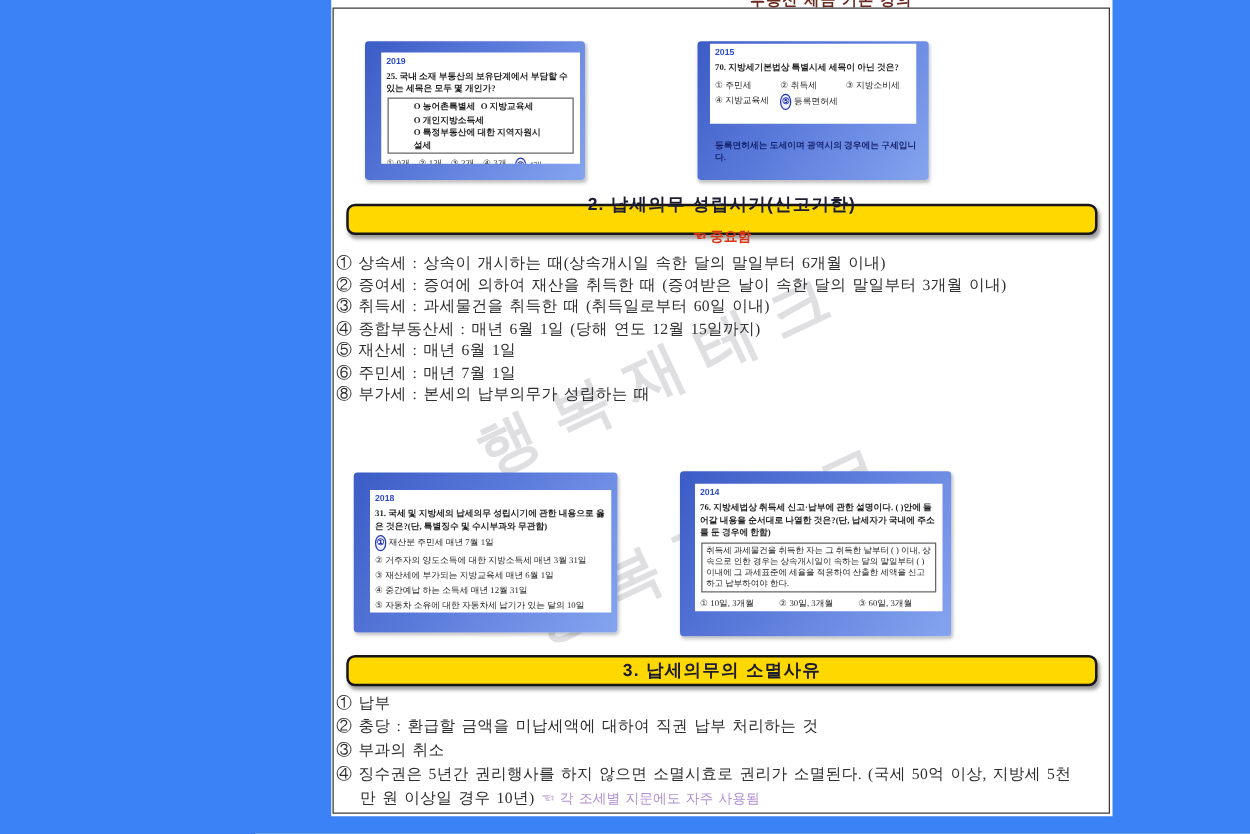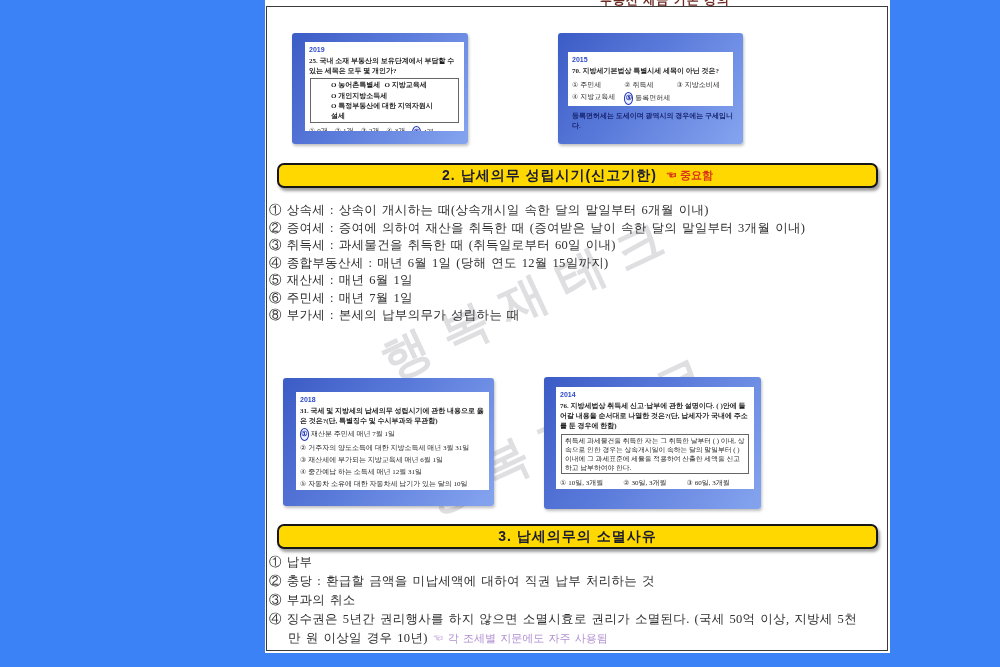--- a/index.html
+++ b/index.html
@@ -16,42 +16,42 @@
   .wm2{left:145px;top:400px;}
 
   .quiz{position:absolute;background:linear-gradient(125deg,#3c5cc6 0%,#5b7bdb 45%,#85a4ef 100%);
         border-radius:3px;box-shadow:1px 2px 3px rgba(0,0,0,0.25);}
   .q2019{left:27px;top:33px;width:176px;height:111px;}
   .q2015{left:293px;top:33px;width:185px;height:111px;}
   .q2018{left:18px;top:378px;width:211px;height:128px;text-decoration:underline;}
   .q2014{left:279px;top:377px;width:217px;height:132px;}
   .card{position:absolute;background:#fff;padding:3px 4px;font-size:7px;line-height:1.45;color:#1e1e1e;overflow:hidden;}
   .q2019 .card{left:13px;top:9px;right:4px;bottom:13px;}
-  .q2015 .card{left:10px;top:19px;right:10px;height:54px;}
+  .q2015 .card{left:10px;top:2px;right:10px;height:64px;}
   .q2018 .card{left:13px;top:14px;right:5px;bottom:16px;}
   .q2014 .card{left:12px;top:10px;right:7px;bottom:20px;}
   .year{color:#2c49cc;font-weight:bold;font-size:7px;margin-bottom:1px;font-family:"Liberation Sans",sans-serif;}
   .qtext{font-weight:bold;}
   .subbox{border:1px solid #666;margin:2px 1px;padding:1px 20px;display:flex;flex-wrap:wrap;}
   .sb{width:100%;font-weight:bold;}
   .sb.half{width:50%;}
   .optrow{display:flex;gap:7px;margin-top:3px;flex-wrap:wrap;}
   .optgrid{display:flex;flex-wrap:wrap;margin-top:2px;}
   .optgrid .optcell{width:33.3%;margin-top:2px;}
   .optline{display:block;margin-top:2px;}
   .mk{margin-right:2px;color:#333;}
   .ans{display:inline-block;min-width:9px;text-align:center;border:1px solid #2135bd;border-radius:50%;
        color:#1b2aa8;font-weight:bold;background:#eef1ff;}
   .passage{border:1px solid #666;margin:2px 1px;padding:1px 3px;font-size:6.8px;line-height:1.35;}
   .note-blue{position:absolute;left:14px;bottom:13px;right:8px;color:#17246f;font-size:7px;font-weight:bold;margin-top:16px;}
 
   .banner{position:absolute;left:12px;width:601px;height:25px;background:#ffd800;border:2px solid #161616;
           border-radius:7px;box-shadow:2px 3px 3px rgba(40,40,40,0.45);display:flex;align-items:center;
           justify-content:center;gap:9px;font-family:"Liberation Sans",sans-serif;}
-  .b1{top:163px;}
+  .b1{top:163px;flex-direction:column;}
   .b2{top:524px;}
   .btitle{font-weight:bold;font-size:14px;color:#1c1c30;letter-spacing:1px;}
   .btag{color:#d93418;font-size:11px;font-weight:bold;}
 
   .list{position:absolute;left:4px;width:600px;color:#2e2e2e;font-size:12.5px;}
   .l1{top:202px;line-height:17.5px;}
   .l2{top:553px;line-height:19px;}
   .li{text-indent:-19px;padding-left:19px;letter-spacing:0.3px;word-spacing:1.5px;}
   .pnote{color:#b18fd2;font-size:11px;letter-spacing:0;}
 </style>

